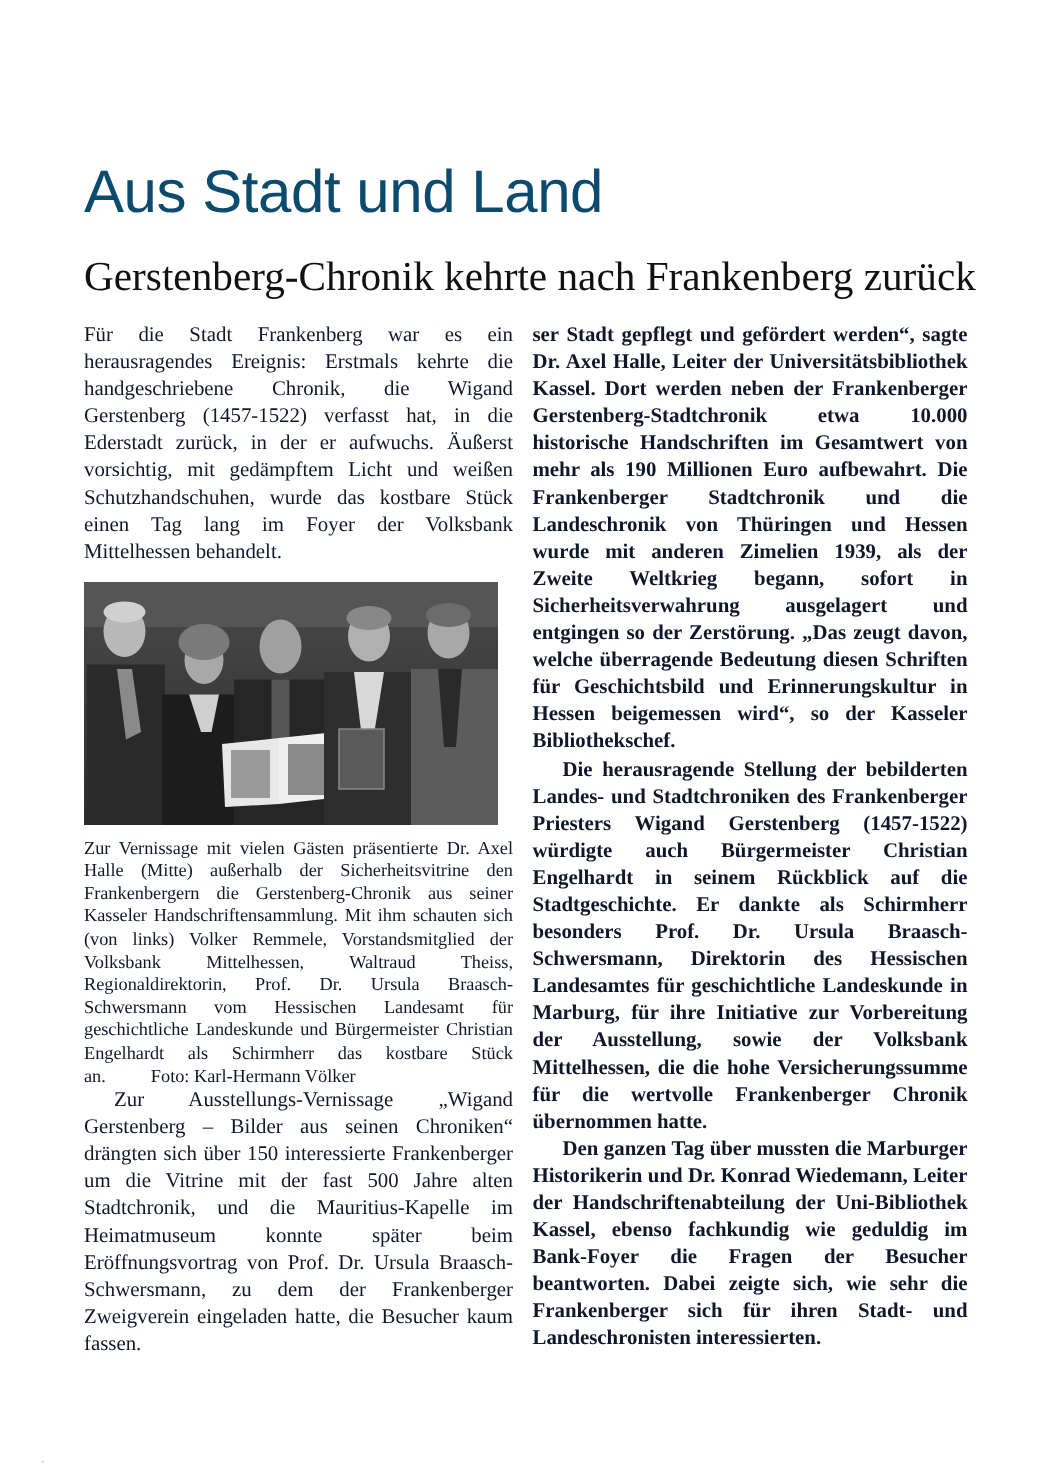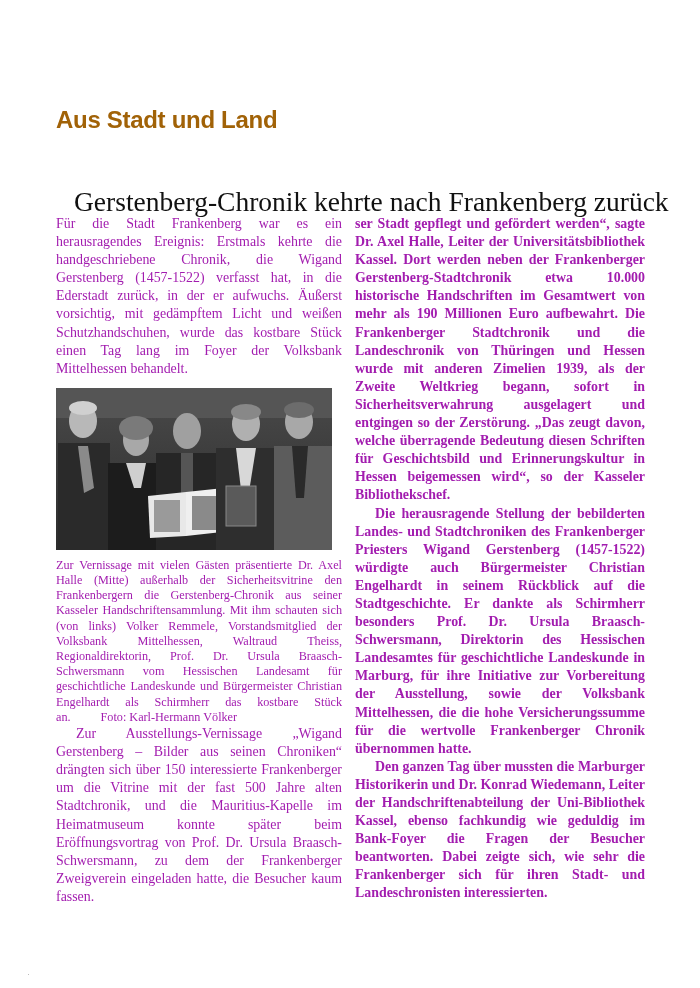--- a/index.html
+++ b/index.html
@@ -1,31 +1,31 @@
 <!DOCTYPE html>
 <html><head>
 <meta charset="utf-8">
 <style>
   html, body { margin: 0; padding: 0; background: #ffffff; }
   body { width: 700px; height: 988px; position: relative; overflow: hidden; color: #111; }
   .page { position: absolute; left: 0; top: 0; width: 700px; height: 988px; background: #fff; }
   .section-title {
     position: absolute; left: 56px; top: 106px;
-    font-family: "Liberation Sans", sans-serif; font-weight: bold;
-    font-size: 24px; letter-spacing: -0.3px; margin: 0; color: #a16207;
+    font-family: "Liberation Sans", sans-serif; font-weight: normal;
+    font-size: 40px; letter-spacing: -0.3px; margin: 0; color: #0c4a6e;
   }
   .headline {
     position: absolute; left: 56px; top: 168px;
     font-family: "Liberation Serif", serif; font-weight: normal;
-    font-size: 27.5px; margin: 18px; color: #111; white-space: nowrap;
+    font-size: 27.5px; margin: 0; color: #111; white-space: nowrap;
   }
   .col {
     position: absolute; top: 215px; width: 286px;
     font-family: "Liberation Serif", serif; font-size: 13.9px; line-height: 18.1px;
-    text-align: justify; color: #a21caf;
+    text-align: justify; color: #0f172a;
   }
   .col-left { left: 56px; }
   .col-right { left: 355px; width: 290px; font-weight: bold; }
   .col p { margin: 0; hyphens: manual; }
   .col p.indent { text-indent: 20px; }
   .photo {
     width: 276px; height: 162px; margin: 10px 0 8px 0;
     background: #5a5a5a; position: relative; overflow: hidden;
   }
   .photo svg { display: block; }

